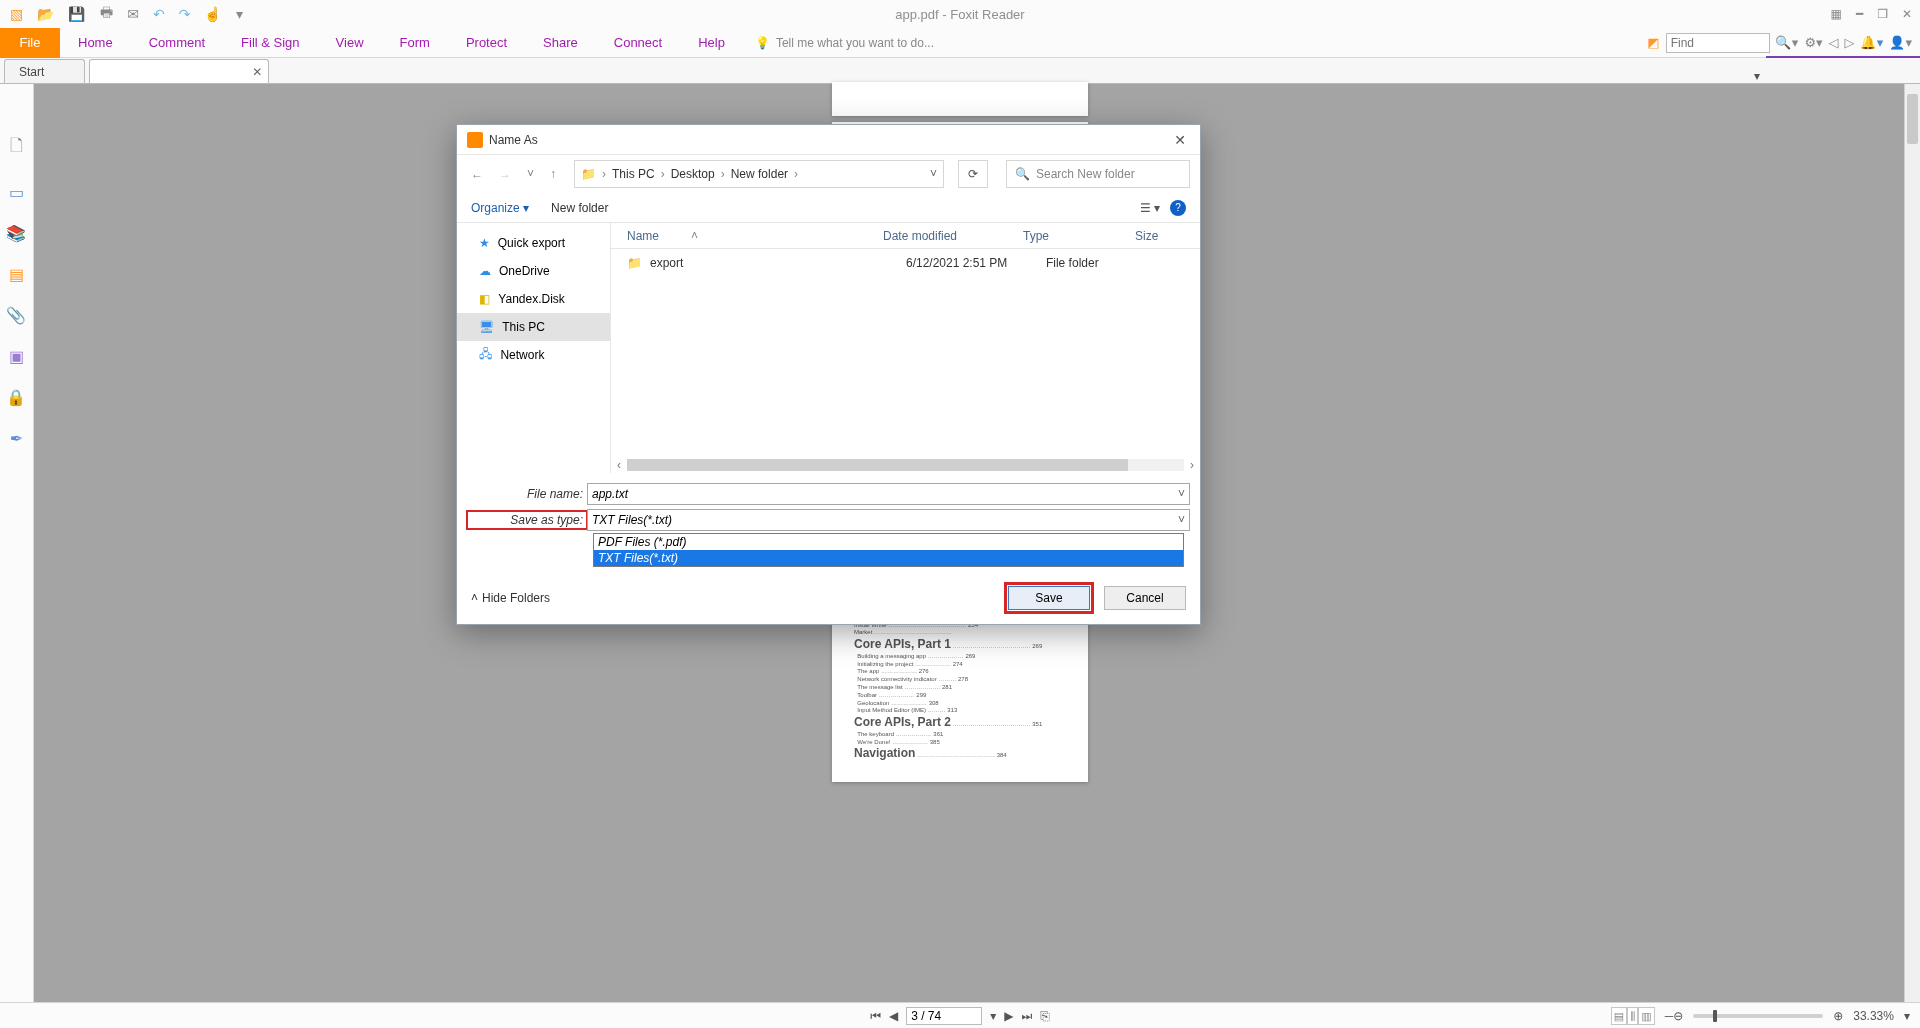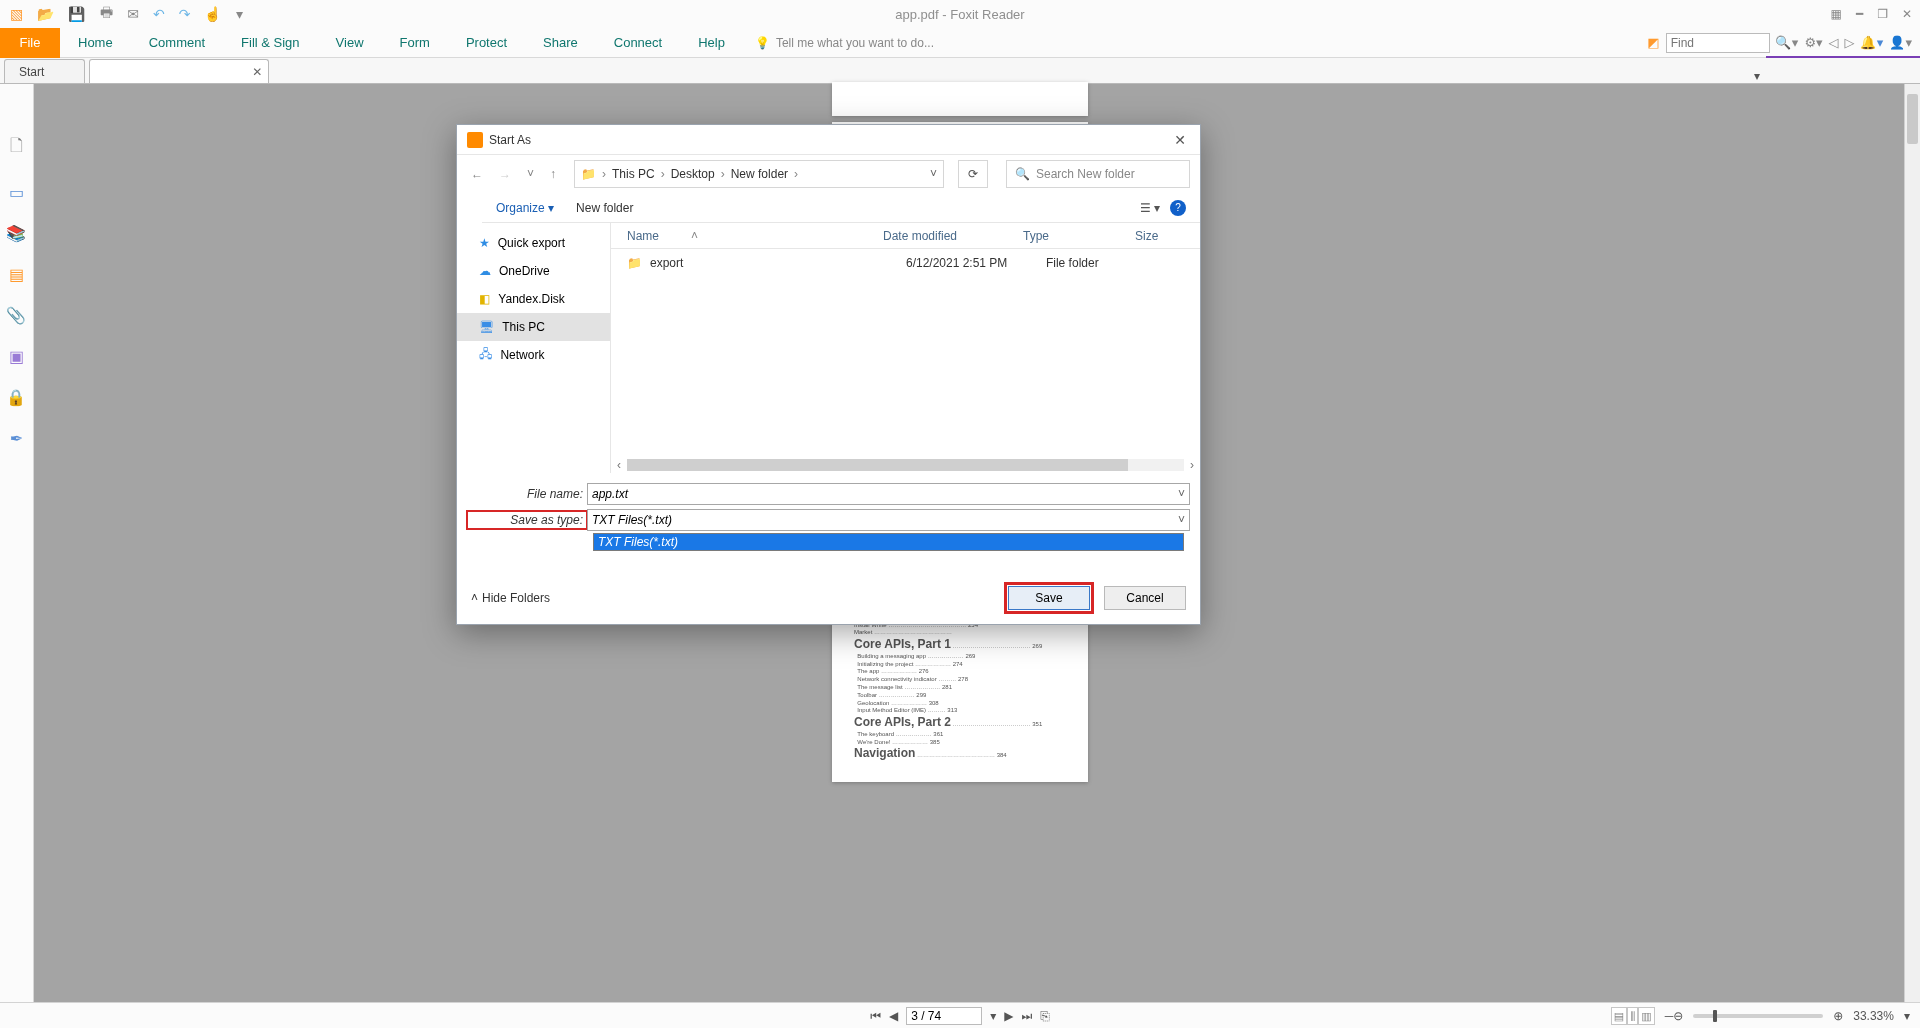--- a/index.html
+++ b/index.html
@@ -6,21 +6,21 @@
 body { background:#fff; width:1920px; height:1028px; overflow:hidden; position:relative; }
 
 
 .titlebar { height:28px; background:#fbfbfb; display:flex; align-items:center; position:relative; }
 .titlebar .qat { display:flex; gap:14px; align-items:center; padding-left:10px; }
 .titlebar .qat span { font-size:14px; color:#888; }
 .titlebar .title { position:absolute; left:50%; transform:translateX(-50%); color:#8f8f8f; font-size:13px; }
 .titlebar .wincontrols { position:absolute; right:8px; display:flex; gap:14px; color:#888; font-size:12px;}
 .menubar { height:30px; background:#fbfbfb; display:flex; align-items:center; border-bottom:1px solid #d9d9d9; position:relative;}
 .menubar .file { background:#ff8a00; color:#fff; width:60px; height:30px; display:flex; align-items:center; justify-content:center; font-size:13px;text-align:right;}
-.menubar .item { padding:0 18px; color:#0f766e; font-size:13px; height:30px; display:flex; align-items:center;}
+.menubar .item { padding:0 18px; color:#a21caf; font-size:13px; height:30px; display:flex; align-items:center;}
 .menubar .tellme { color:#888; margin-left:12px; display:flex; align-items:center; gap:6px;}
 .menubar .right { position:absolute; right:8px; display:flex; align-items:center; gap:6px; }
 .findbox { width:104px; height:20px; border:1px solid #bbb; padding:1px 4px; color:#ec4899; background:#fff; }
 .menubar .right .ic { color:#888; font-size:13px; }
 
 .tabstrip { height:26px; background:#f7f7f7; display:flex; align-items:flex-end; border-bottom:1px solid #b9b9b9; position:relative;}
 .tabstrip .tab { height:24px; padding:0 40px 0 14px; background:#fff; border:1px solid #b9b9b9; border-bottom:none; border-top-left-radius:3px; border-top-right-radius:3px; margin-left:4px; display:flex; align-items:center; color:#444; position:relative;}
 .tabstrip .tab.start { background:#f3f3f3;}
 .tabstrip .tab .closex { position:absolute; right:6px; color:#666;}
 .tabstrip .dropdown-right { position:absolute; right:160px; color:#555;}
@@ -53,21 +53,21 @@
 .dlg-title .txt { color:#333;}
 .dlg-title .close { margin-left:auto; color:#555; font-size:14px; padding:0 4px;}
 .dlg-nav { height:38px; display:flex; align-items:center; padding:0 10px; gap:8px;}
 .navbtn { color:#828282; padding:2px 4px;}
 .breadcrumb { flex:0 0 auto; height:28px; border:1px solid #d6d6d6; display:flex; align-items:center; padding:0 6px; gap:6px; margin-left:6px; width:370px;}
 .breadcrumb .sep { color:#888;}
 .breadcrumb .seg { color:#333;}
 .breadcrumb .chev { margin-left:auto; color:#666;}
 .refresh { width:30px; height:28px; border:1px solid #d6d6d6; margin-left:6px; display:flex; align-items:center; justify-content:center; color:#555;}
 .searchbox { flex:1; height:28px; border:1px solid #d6d6d6; margin-left:10px; display:flex; align-items:center; padding:0 8px; color:#888; gap:6px;}
-.dlg-toolbar { height:30px; display:flex; align-items:center; padding:0 14px; gap:22px; border-bottom:1px solid #e6e6e6;margin-left:25px;}
+.dlg-toolbar { height:30px; display:flex; align-items:center; padding:0 14px; gap:22px; border-bottom:1px solid #e6e6e6;}
 .dlg-toolbar .org { color:#1a5fb4;}
 .dlg-toolbar .nf { color:#333;}
 .dlg-toolbar .right { margin-left:auto; display:flex; align-items:center; gap:10px; color:#555;}
 .dlg-toolbar .help { width:16px; height:16px; border-radius:50%; background:#1060c9; color:#fff; display:flex; align-items:center; justify-content:center; font-size:10px;}
 .dlg-body { display:flex; height:250px; }
 .navpane { width:154px; border-right:1px solid #e6e6e6; padding-top:6px;}
 .navpane .n-item { height:28px; display:flex; align-items:center; padding-left:22px; gap:8px; }
 .navpane .n-item.sel { background:#e2e2e2;}
 .navpane .n-item .ic { font-size:12px;}
 .qa { color:#2f8de4;} .od{color:#2f8de4;} .yd{color:#e2b400;} .pc{color:#3a8ee6;} .nw{color:#3a8ee6;}
@@ -225,21 +225,21 @@
       </div>
     <span>⊕</span>
     <span>33.33%</span>
     <span>▾</span>
   </div>
 </div>
 
 <div class="dialog">
   <div class="dlg-title">
     <div class="ic"></div>
-    <div class="txt">Start As</div>
+    <div class="txt">Name As</div>
     <div class="close">✕</div>
   </div>
   <div class="dlg-nav">
     <span class="navbtn">←</span>
     <span class="navbtn" style="color:#ccc">→</span>
     <span class="navbtn">˅</span>
     <span class="navbtn">↑</span>
     <div class="breadcrumb">
       <span style="color:#f2c14e">📁</span>
       <span class="sep">›</span>
@@ -322,20 +322,21 @@
         <span class="dd">˅</span>
       </div>
     </div>
     <div class="form-row dropdown-open">
       <label class="redbox" style="padding:2px 4px;">Save as type:</label>
       <div class="field type-field">
         <span>TXT Files(*.txt)</span>
         <span class="dd">˅</span>
       </div>
       <div class="drop-list">
+        <div>PDF Files (*.pdf)</div>
         <div class="sel">TXT Files(*.txt)</div>
       </div>
     </div>
   </div>
 
   <div class="dlg-footer">
     <div class="hide">
       <span>˄</span>
       <span>Hide Folders</span>
     </div>

